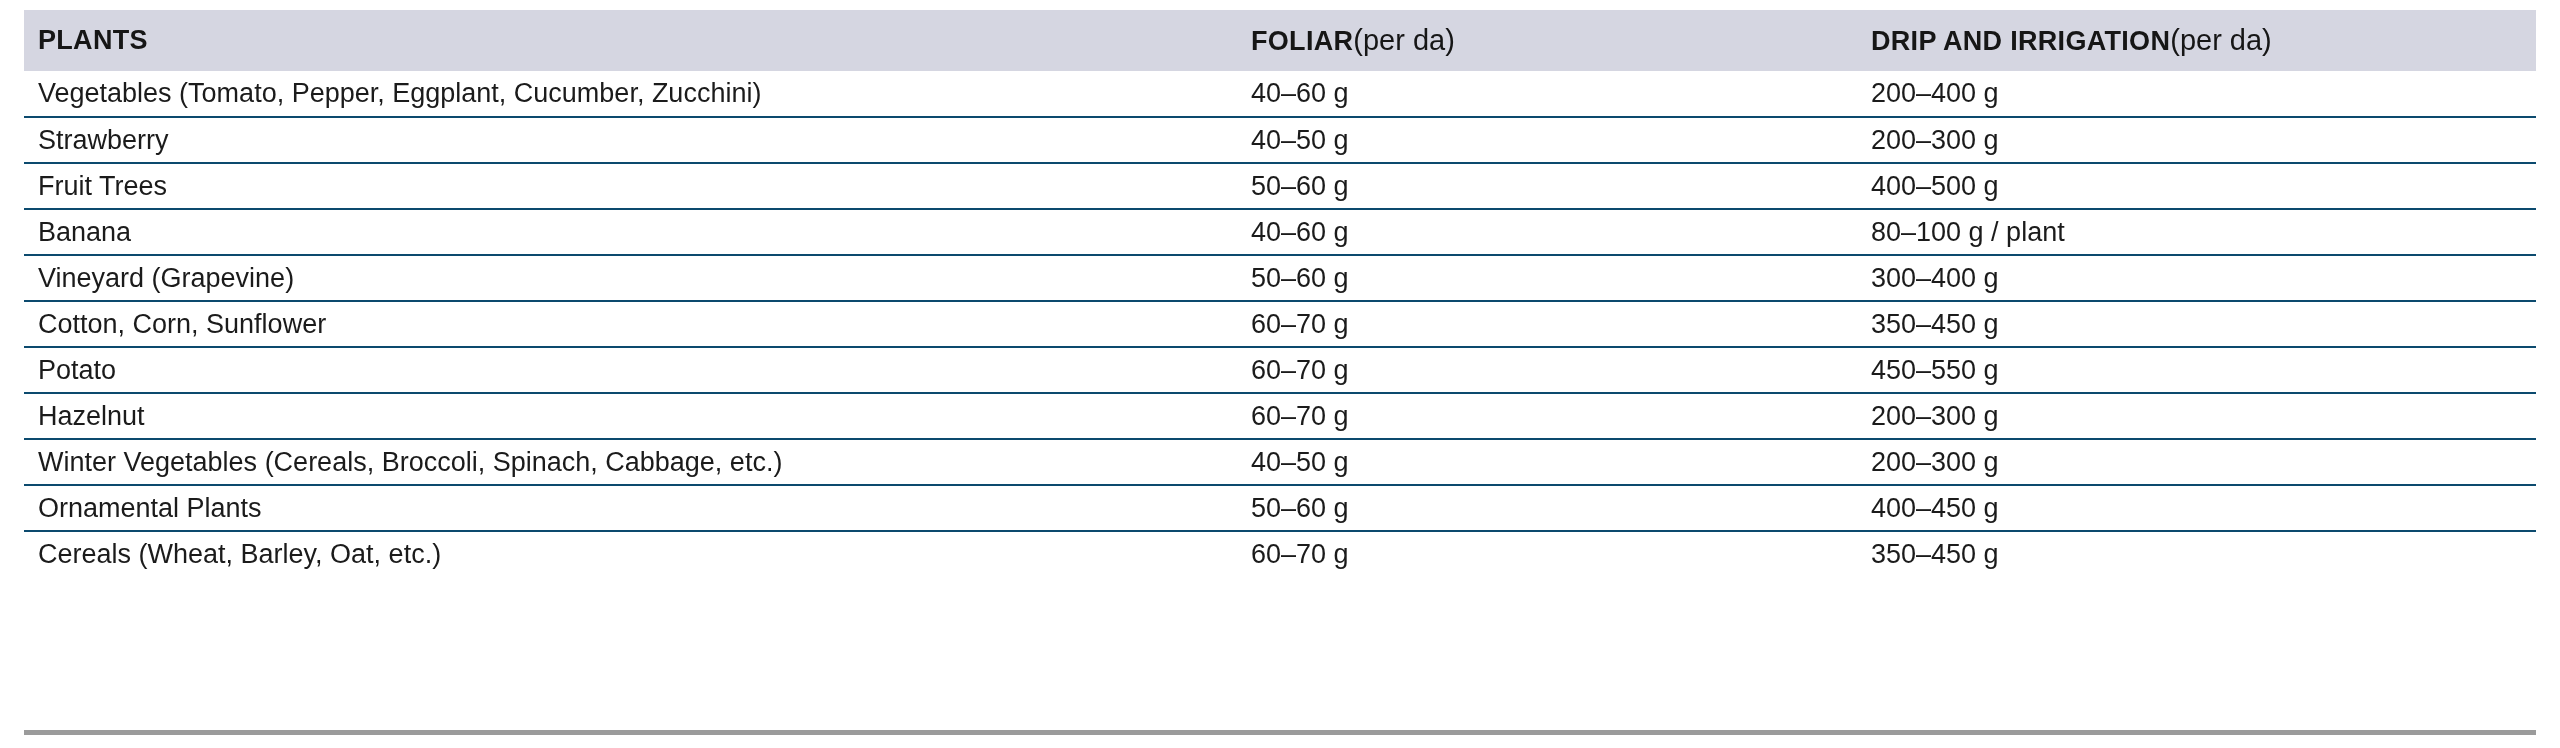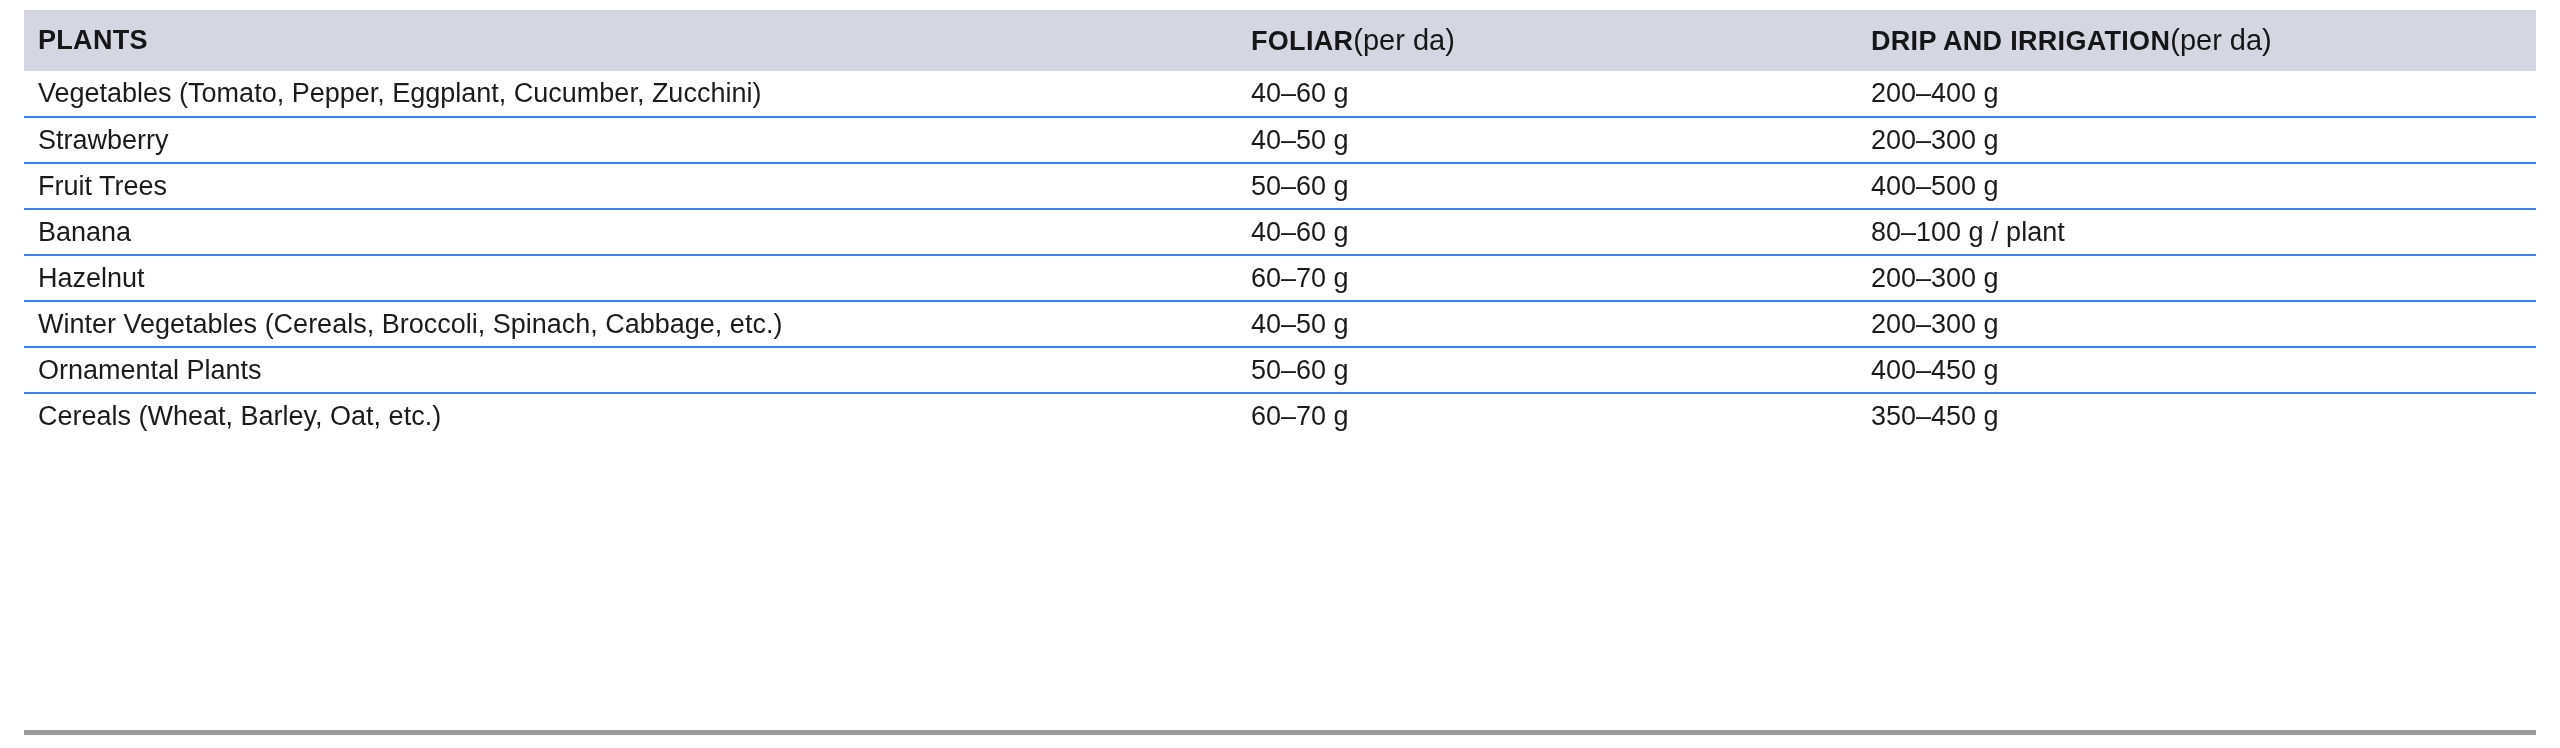--- a/index.html
+++ b/index.html
@@ -49,21 +49,21 @@
     font-size: 29px;
     letter-spacing: 0;
   }
   tbody td {
     font-size: 27px;
     color: #1b1b1b;
     padding: 6px 0 6px 14px;
     height: 46px;
     box-sizing: border-box;
     vertical-align: middle;
-    border-bottom: 2px solid #3b82f6;
+    border-bottom: 2px solid #0c4a6e;
     white-space: nowrap;
     overflow: hidden;
     text-overflow: ellipsis;
   }
   tbody tr:last-child td {
     border-bottom: none;
   }
   .bottom-rule {
     position: absolute;
     left: 24px;
@@ -111,20 +111,35 @@
         <td>Fruit Trees</td>
         <td>50–60 g</td>
         <td>400–500 g</td>
       </tr>
       <tr>
         <td>Banana</td>
         <td>40–60 g</td>
         <td>80–100 g / plant</td>
       </tr>
       <tr>
+        <td>Vineyard (Grapevine)</td>
+        <td>50–60 g</td>
+        <td>300–400 g</td>
+      </tr>
+      <tr>
+        <td>Cotton, Corn, Sunflower</td>
+        <td>60–70 g</td>
+        <td>350–450 g</td>
+      </tr>
+      <tr>
+        <td>Potato</td>
+        <td>60–70 g</td>
+        <td>450–550 g</td>
+      </tr>
+      <tr>
         <td>Hazelnut</td>
         <td>60–70 g</td>
         <td>200–300 g</td>
       </tr>
       <tr>
         <td>Winter Vegetables (Cereals, Broccoli, Spinach, Cabbage, etc.)</td>
         <td>40–50 g</td>
         <td>200–300 g</td>
       </tr>
       <tr>

